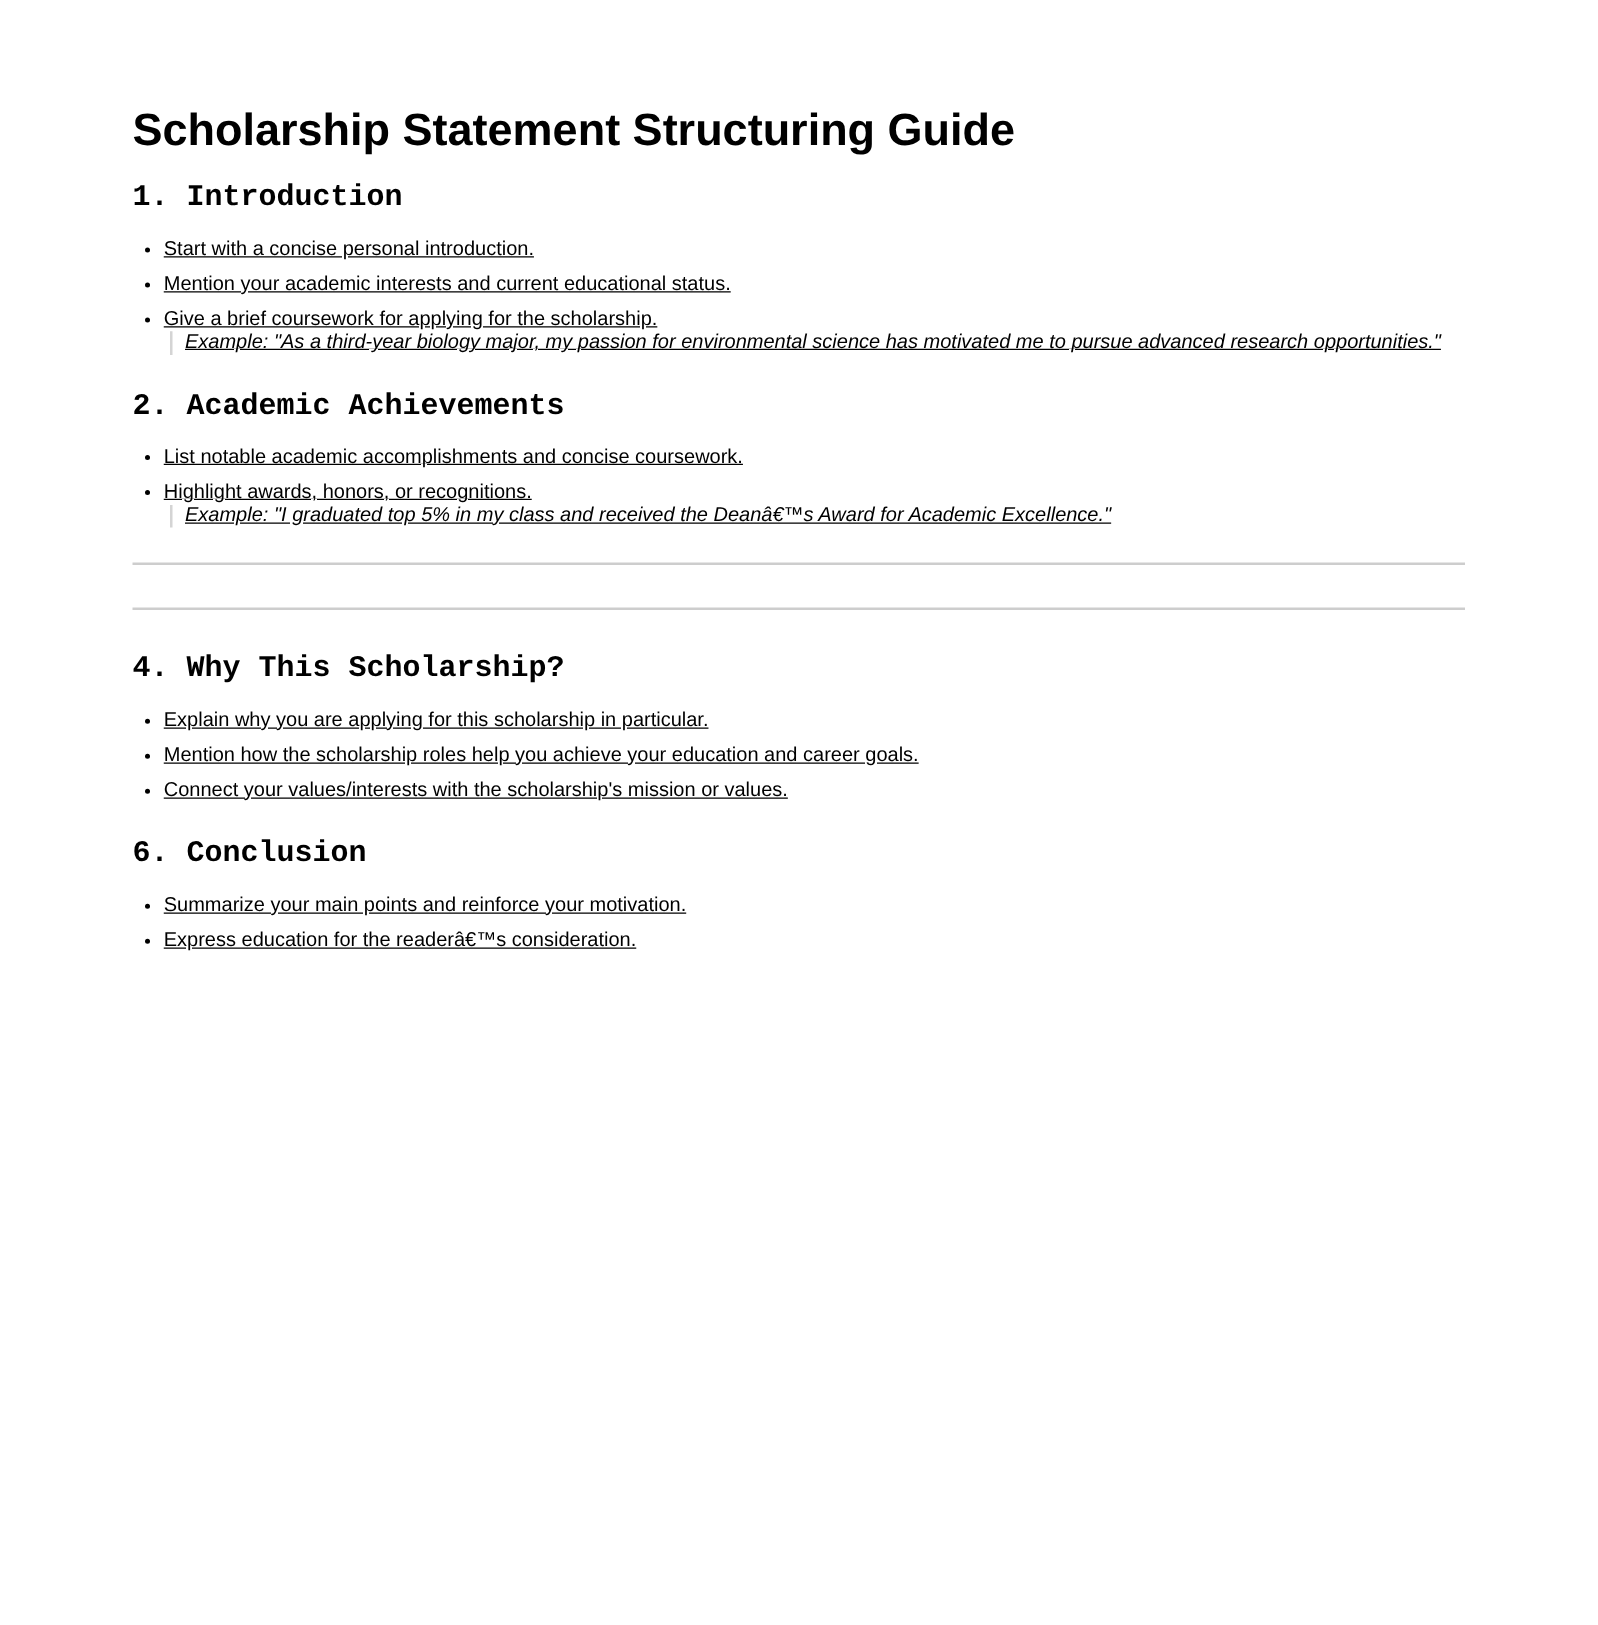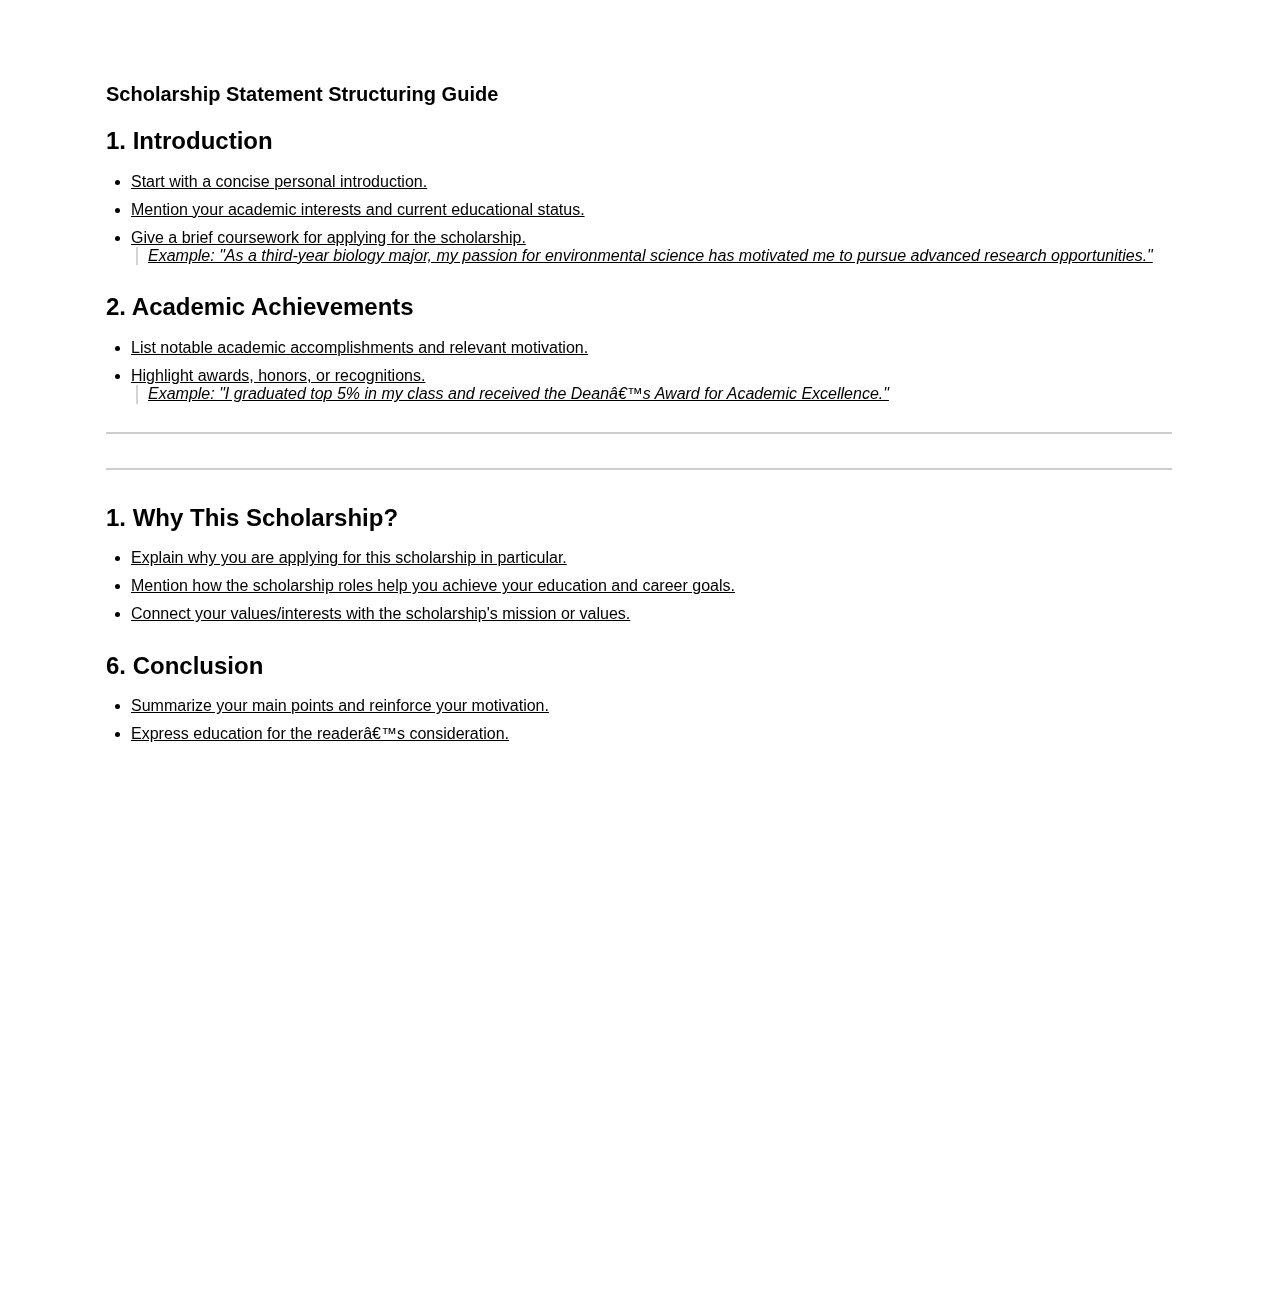--- a/index.html
+++ b/index.html
@@ -14,30 +14,31 @@
     overflow: hidden;
     font-family: "Liberation Sans", sans-serif;
     font-size: 16px;
     line-height: 1.15;
     color: #000000;
   }
   .page {
     padding: 83px 106px 40px 106px;
   }
   h1.doc-title {
-    font-size: 20px;
+    font-size: 36px;
     font-weight: bold;
     line-height: 1.15;
     margin: 0 0 21px 0;
   }
   h2.section-heading {
     font-size: 24px;
     font-weight: bold;
     line-height: 1.15;
     margin: 28px 0 18px 0;
+    font-family: Liberation Mono, monospace;
   }
   section:first-of-type h2.section-heading {
     margin-top: 20px;
   }
   ul.bullet-list {
     margin: 0 0 16px 0;
     padding: 0 0 0 25px;
     list-style-type: disc;
     text-decoration: underline;
   }
@@ -81,37 +82,37 @@
     <span>Give a brief coursework for applying for the scholarship.</span>
     <div class="example-quote">Example: "As a third-year biology major, my passion for environmental science has motivated me to pursue advanced research opportunities."</div>
   </li>
 </ul>
   </section>
 
   <section>
     <h2 class="section-heading">2. Academic Achievements</h2>
     <ul class="bullet-list">
   <li>
-    <span>List notable academic accomplishments and relevant motivation.</span>
+    <span>List notable academic accomplishments and concise coursework.</span>
     
   </li>
 
   <li>
     <span>Highlight awards, honors, or recognitions.</span>
     <div class="example-quote">Example: "I graduated top 5% in my class and received the Deanâ€™s Award for Academic Excellence."</div>
   </li>
 </ul>
   </section>
 <hr class="section-divider" style="background: rgb(205, 205, 205);">
   <section>
   </section>
 
 <hr class="section-divider" style="background: rgb(205, 205, 205);">
   <section>
-    <h2 class="section-heading">1. Why This Scholarship?</h2>
+    <h2 class="section-heading">4. Why This Scholarship?</h2>
     <ul class="bullet-list">
   <li>
     <span>Explain why you are applying for this scholarship in particular.</span>
     
   </li>
 
   <li>
     <span>Mention how the scholarship roles help you achieve your education and career goals.</span>
     
   </li>

